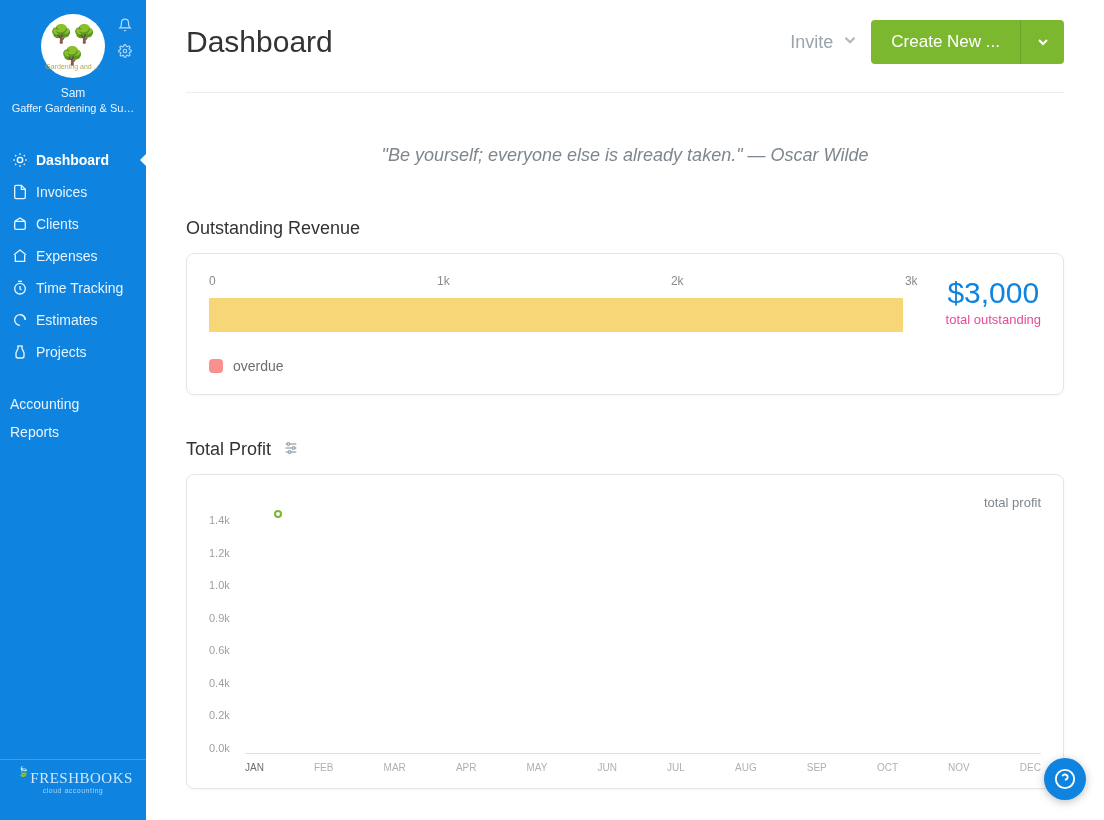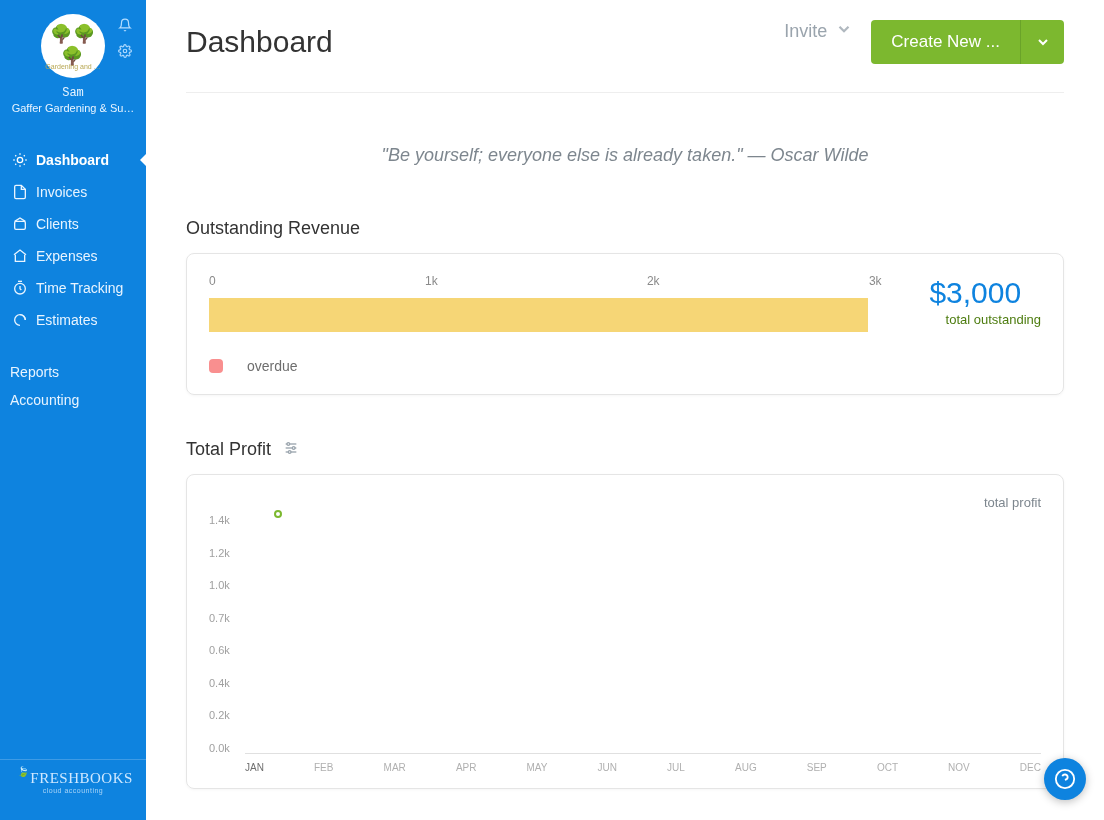--- a/index.html
+++ b/index.html
@@ -48,21 +48,20 @@
 }
 .avatar-text {
   font-size: 7px;
   color: #b8a854;
   margin-top: -4px;
 }
 .user-name {
   font-size: 12px;
   color: #e8f4ff;
   margin-bottom: 2px;
-  font-family: Liberation Mono, monospace;
 }
 .company-name {
   font-size: 11px;
   color: #e8f4ff;
   padding: 0 4px;
   white-space: nowrap;
   overflow: hidden;
   text-overflow: ellipsis;
 }
 .nav {
@@ -139,22 +138,22 @@
   padding-bottom: 28px;
   border-bottom: 1px solid #eee;
 }
 .page-title {
   font-size: 30px;
   font-weight: 400;
   color: #333;
 }
 .header-actions {
   display: flex;
-  align-items: flex-start;
-  gap: 18px;
+  align-items: center;
+  gap: 12px;
 }
 .invite-link {
   display: flex;
   align-items: center;
   gap: 8px;
   font-size: 18px;
   color: #9aa4ad;
   cursor: pointer;
 }
 .chevron-down {
@@ -232,43 +231,42 @@
   position: relative;
 }
 .revenue-bar-fill {
   position: absolute;
   left: 0; top: 0; bottom: 0;
   background: #f6d676;
 }
 .revenue-legend {
   display: flex;
   align-items: center;
-  gap: 24px;
+  gap: 10px;
   margin-top: 26px;
   font-size: 14px;
   color: #6e6e6e;
 }
 .legend-swatch {
   width: 14px;
   height: 14px;
   border-radius: 4px;
 }
 .revenue-total {
   text-align: center;
   padding-top: 2px;
 }
 .total-amount {
   font-size: 30px;
   color: #0e83df;
 }
 .total-label {
   font-size: 13px;
-  color: #4d7c0f;
+  color: #ec4899;
   margin-top: 2px;
-  margin-left: 36px;
 }
 .profit-head {
   text-align: right;
   margin-bottom: 4px;
 }
 .profit-amount {
   font-size: 30px;
   color: #0e83df;
 }
 .profit-label {
@@ -409,28 +407,37 @@
     </div>
     <div class="nav-item">
       <span class="nav-icon">
         <svg width="16" height="16" viewBox="0 0 24 24" fill="none" stroke="currentColor" stroke-width="2">
             <path d="M20 12a8 8 0 10-8 8"></path>
             <path d="M12 4a8 8 0 018 8"></path>
           </svg>
       </span>
       <span>Estimates</span>
     </div>
+    <div class="nav-item">
+      <span class="nav-icon">
+        <svg width="16" height="16" viewBox="0 0 24 24" fill="none" stroke="currentColor" stroke-width="2">
+            <path d="M9 3v4l-3 6v5a3 3 0 003 3h6a3 3 0 003-3v-5l-3-6V3"></path>
+            <path d="M8 3h8"></path>
+          </svg>
+      </span>
+      <span>Projects</span>
+    </div>
   </div>
 
   <div class="secondary-nav">
     <div class="nav-item">
+      <span>Accounting</span>
+    </div>
+    <div class="nav-item">
       <span>Reports</span>
-    </div>
-    <div class="nav-item">
-      <span>Accounting</span>
     </div>
   </div>
 
   <div class="sidebar-footer">
     <div class="brand-logo">
       <span style="font-size:10px;position:relative;top:-8px;left:4px;">🍃</span>
       <span>FRESHBOOKS</span>
     </div>
     <div class="brand-sub">cloud accounting</div>
   </div>
@@ -503,21 +510,21 @@
   </div>
   <div class="card" style="padding-bottom:14px;">
     <div class="profit-head">
       <div class="profit-label">total profit</div>
     </div>
     <div class="profit-chart">
       <div class="y-axis" id="y-axis">
           <span>1.4k</span>
           <span>1.2k</span>
           <span>1.0k</span>
-          <span>0.7k</span>
+          <span>0.9k</span>
           <span>0.6k</span>
           <span>0.4k</span>
           <span>0.2k</span>
           <span>0.0k</span>
         </div>
       <div class="plot-area">
         <div class="data-point" id="profit-point" style="left: 4.16667%; bottom: 100%;"></div>
       </div>
       <div class="x-axis" id="x-axis">
           <span class="active">JAN</span>

